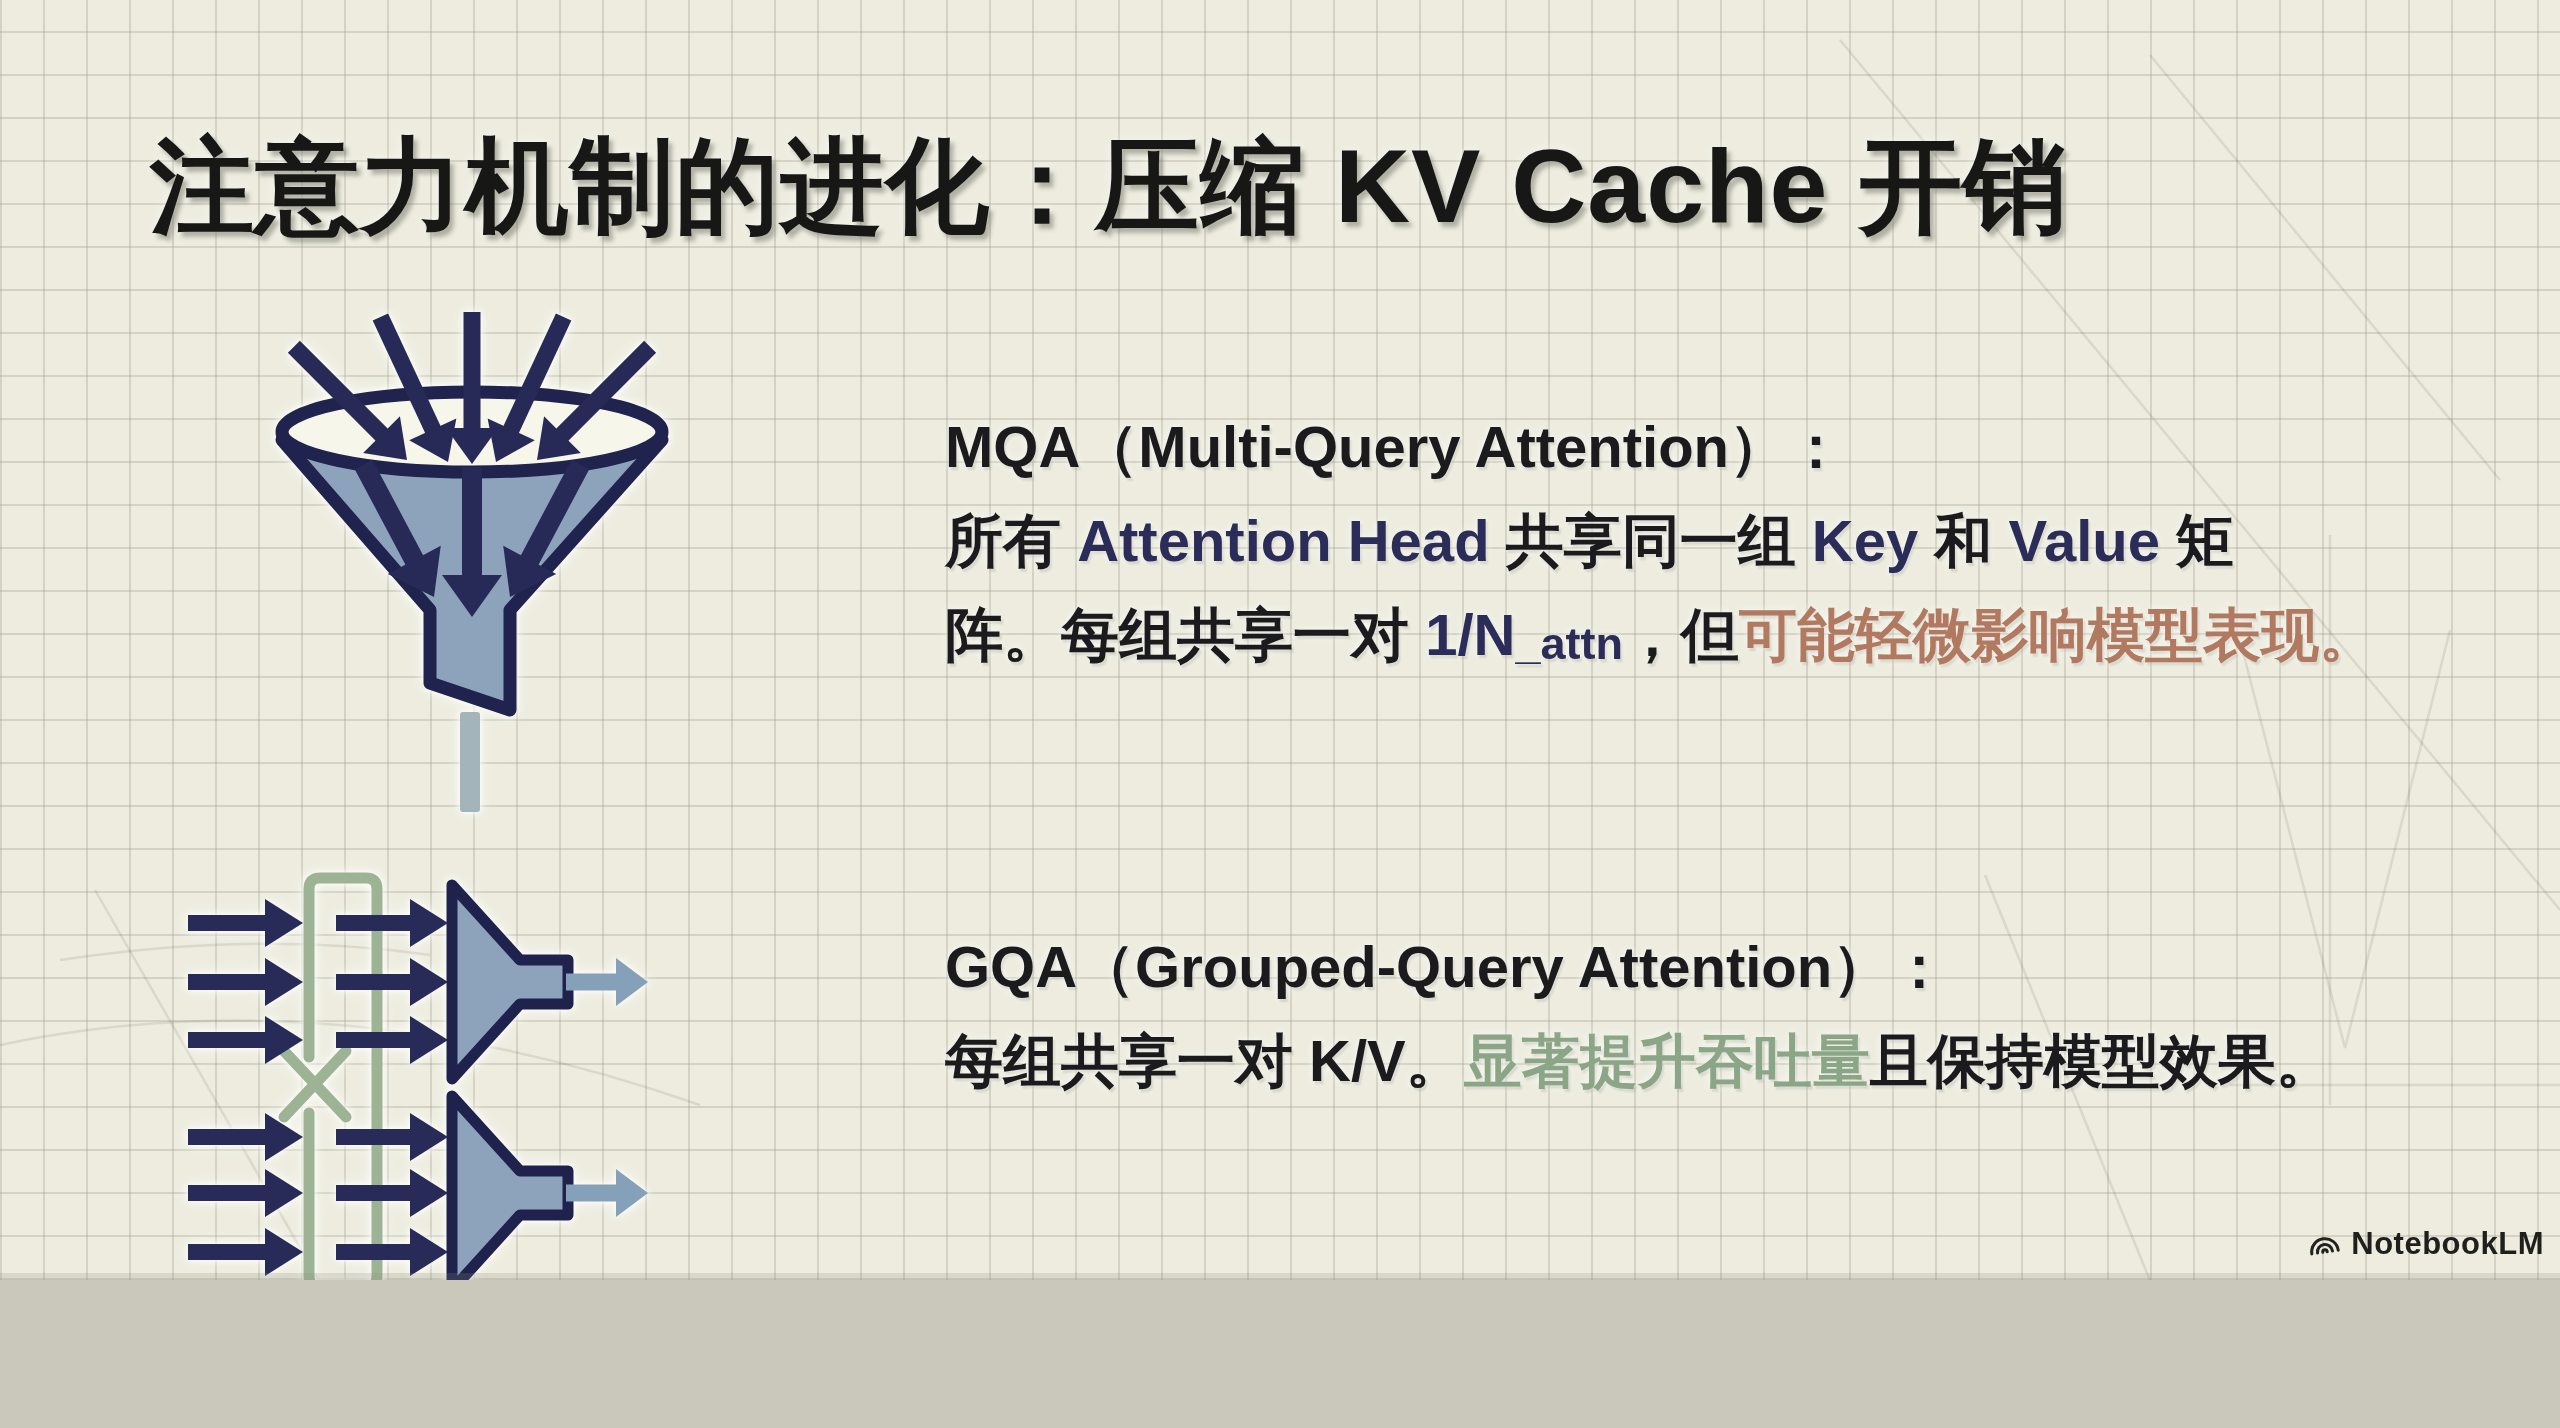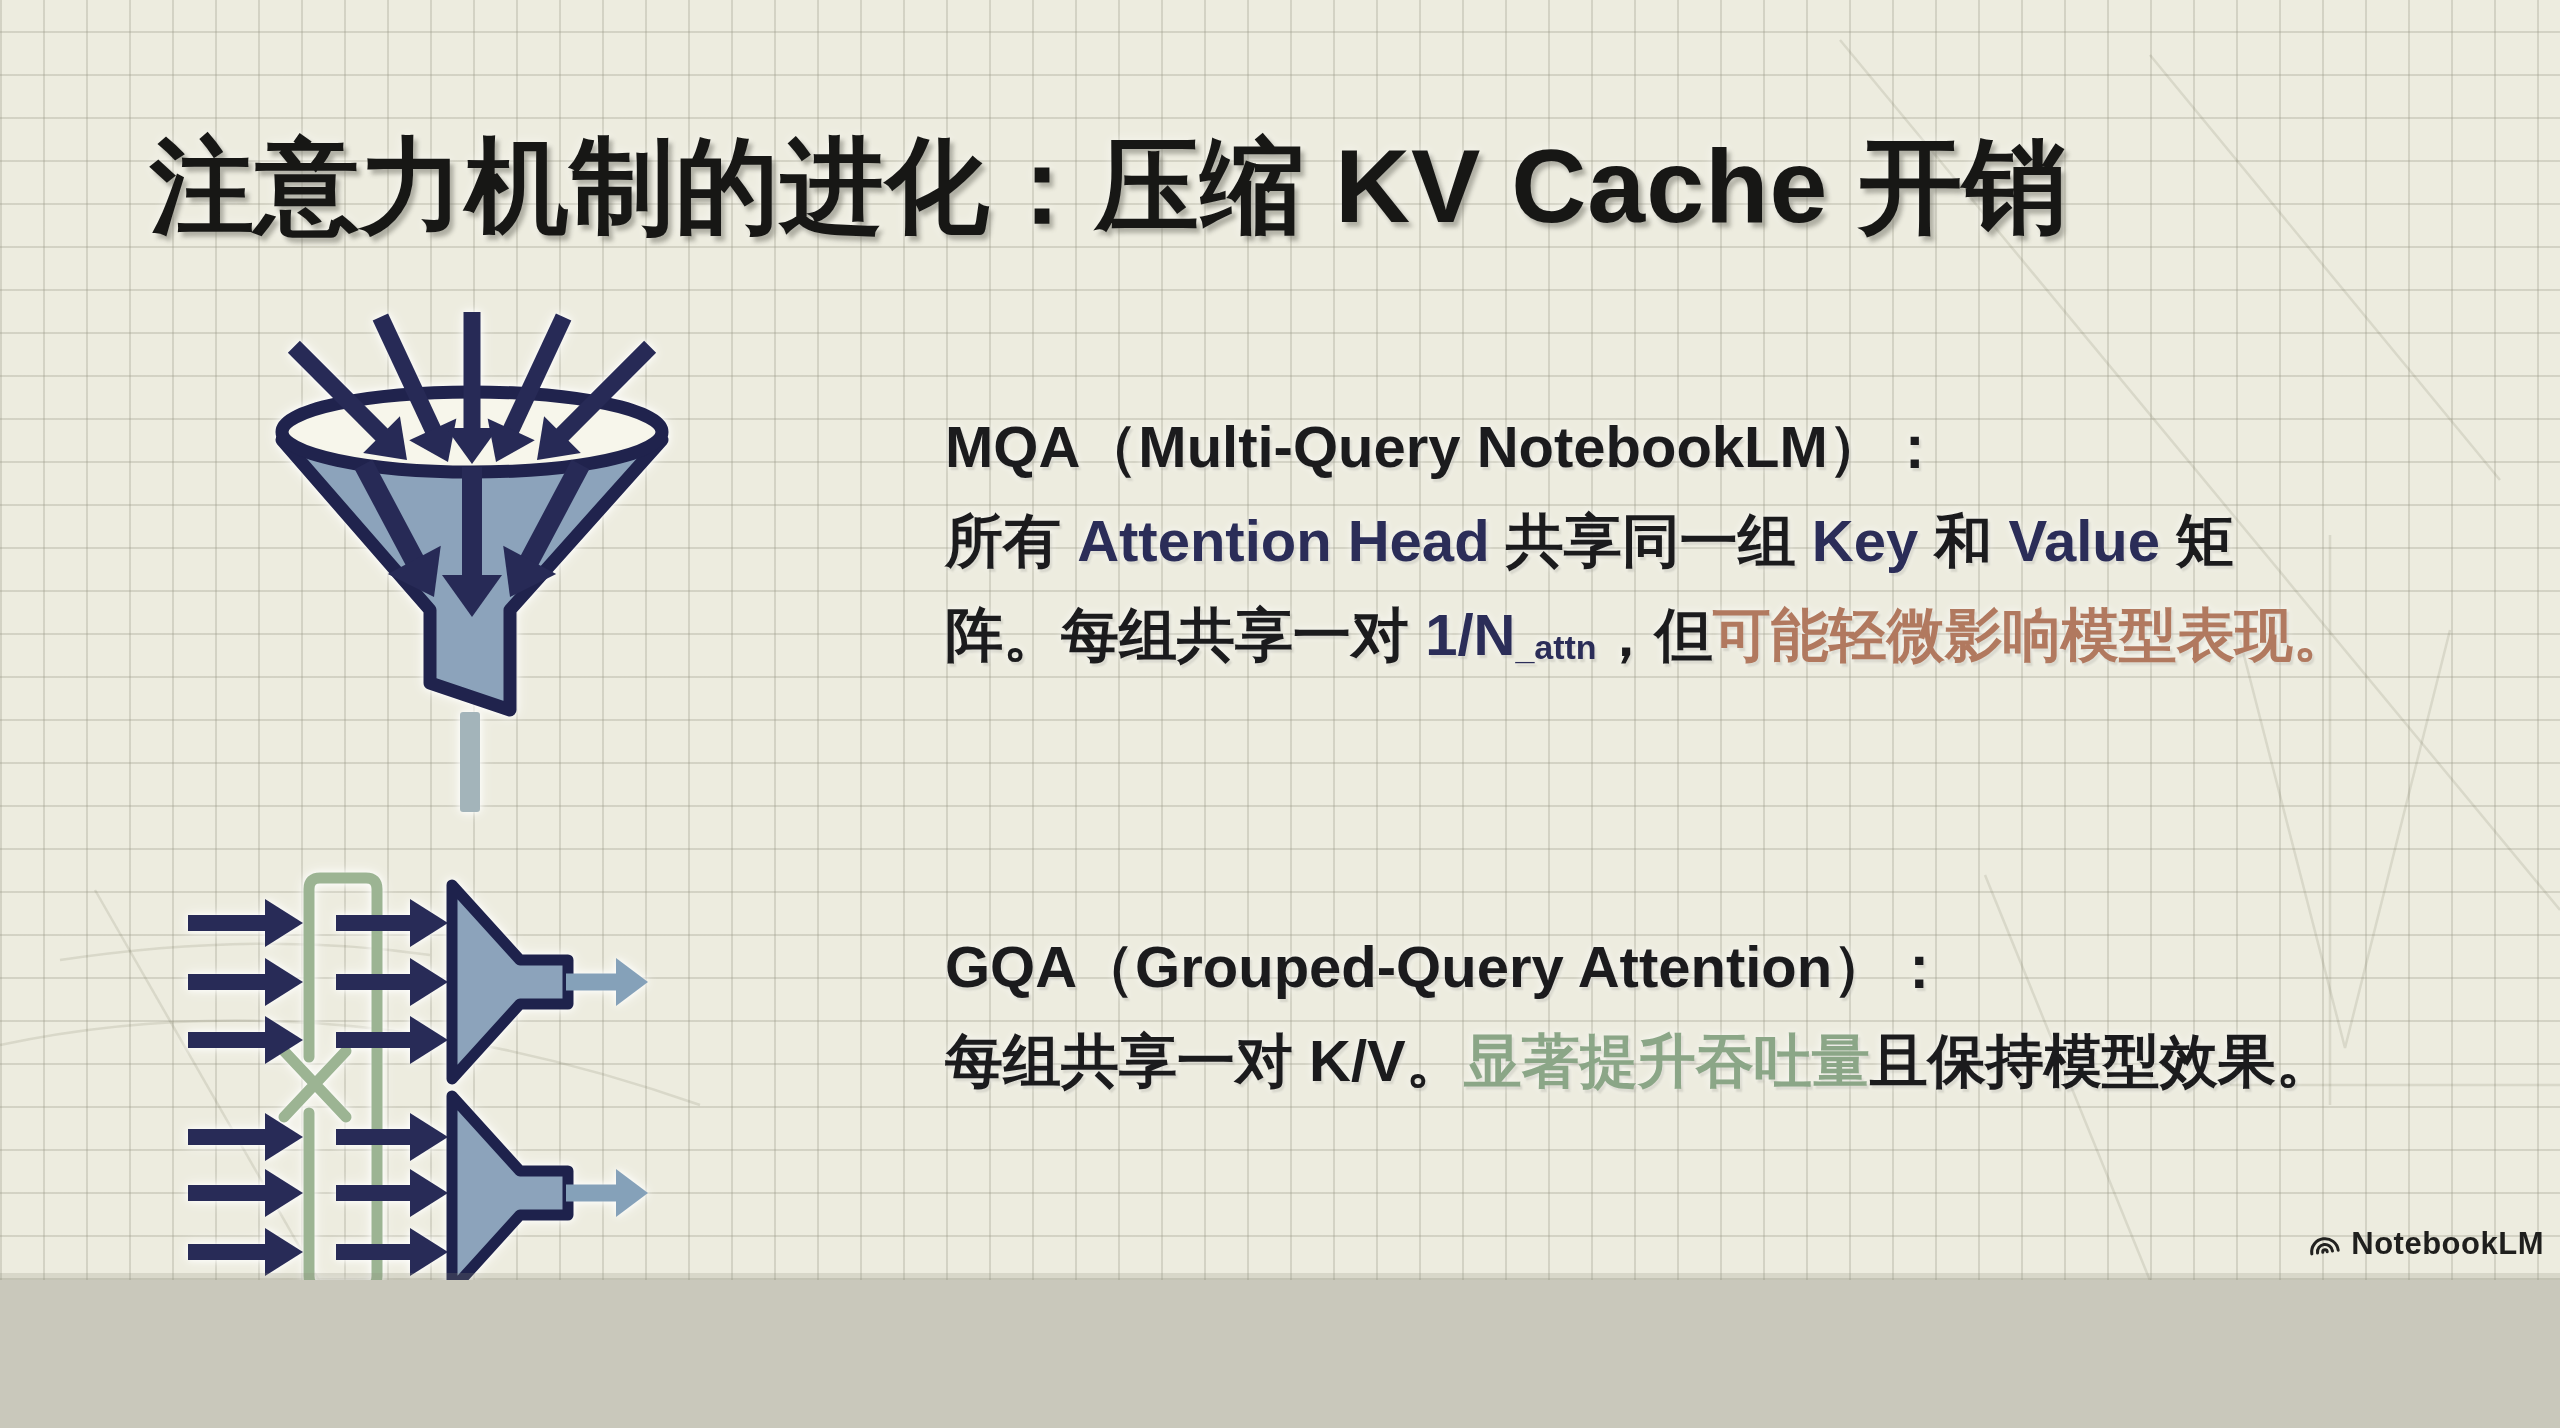--- a/index.html
+++ b/index.html
@@ -21,21 +21,21 @@
   }
   
   .textblock{width:1560px;font-size:58px;font-weight:600;line-height:94px;white-space:nowrap;
     text-shadow:0 0 8px rgba(255,255,255,.75), 2px 3px 2px rgba(80,80,66,.18);}
   #mqa-text{left:945px;top:400px;}
   #gqa-text{left:945px;top:920px;}
   .t-black{color:#1b1b1d;}
   .t-navy{color:#2b2d58;}
   .t-terra{color:#b1795f;}
   .t-sage{color:#8ba687;}
-  .sub{font-size:34px;position:relative;bottom:-4px;letter-spacing:0;}
+  .sub{font-size:45px;position:relative;bottom:-4px;letter-spacing:0;}
   
   svg.diagram{filter:drop-shadow(0 0 3px rgba(255,255,255,.95)) drop-shadow(0 0 7px rgba(255,255,255,.6));}
   #decor{left:0;top:0;pointer-events:none;}
   
   #watermark{right:16px;bottom:18px;display:flex;align-items:center;gap:9px;
     font-size:31px;font-weight:700;color:#1f1f1d;letter-spacing:.5px;}
   #bottom-line{left:0;top:1400px;width:2560px;height:2px;background:rgba(118,118,102,.35);}
   #bottom-strip{left:0;bottom:0;width:2560px;height:7px;background:rgba(140,140,124,.22);}
 </style>
 </head>
@@ -95,21 +95,21 @@
           <polygon points="-42,-30 0,0 -42,30"></polygon>
         </g>
       <g transform="translate(258,285) rotate(118)">
           <rect x="-150" y="-10" width="112" height="20"></rect>
           <polygon points="-42,-30 0,0 -42,30"></polygon>
         </g>
     </g>
   </svg>
 
   <div id="mqa-text" class="abs textblock">
-    <div class="t-black">MQA（Multi-Query NotebookLM）：</div>
+    <div class="t-black">MQA（Multi-Query Attention）：</div>
     <div>
       <span class="t-black">所有 </span><span class="t-navy">Attention Head</span><span class="t-black"> 共享同一组 </span><span class="t-navy">Key</span><span class="t-black"> 和 </span><span class="t-navy">Value</span><span class="t-black"> 矩</span>
     </div>
     <div>
       <span class="t-black">阵。每组共享一对 </span><span class="t-navy">1/N</span><span class="t-navy sub">_attn</span><span class="t-black">，但</span><span class="t-terra">可能轻微影响模型表现。</span>
     </div>
   </div>
 
   <svg class="abs diagram" style="left:180px;top:865px" width="480" height="440" viewBox="0 0 480 440">
     <g stroke="#9cb493" stroke-width="11" fill="none" stroke-linecap="round">

